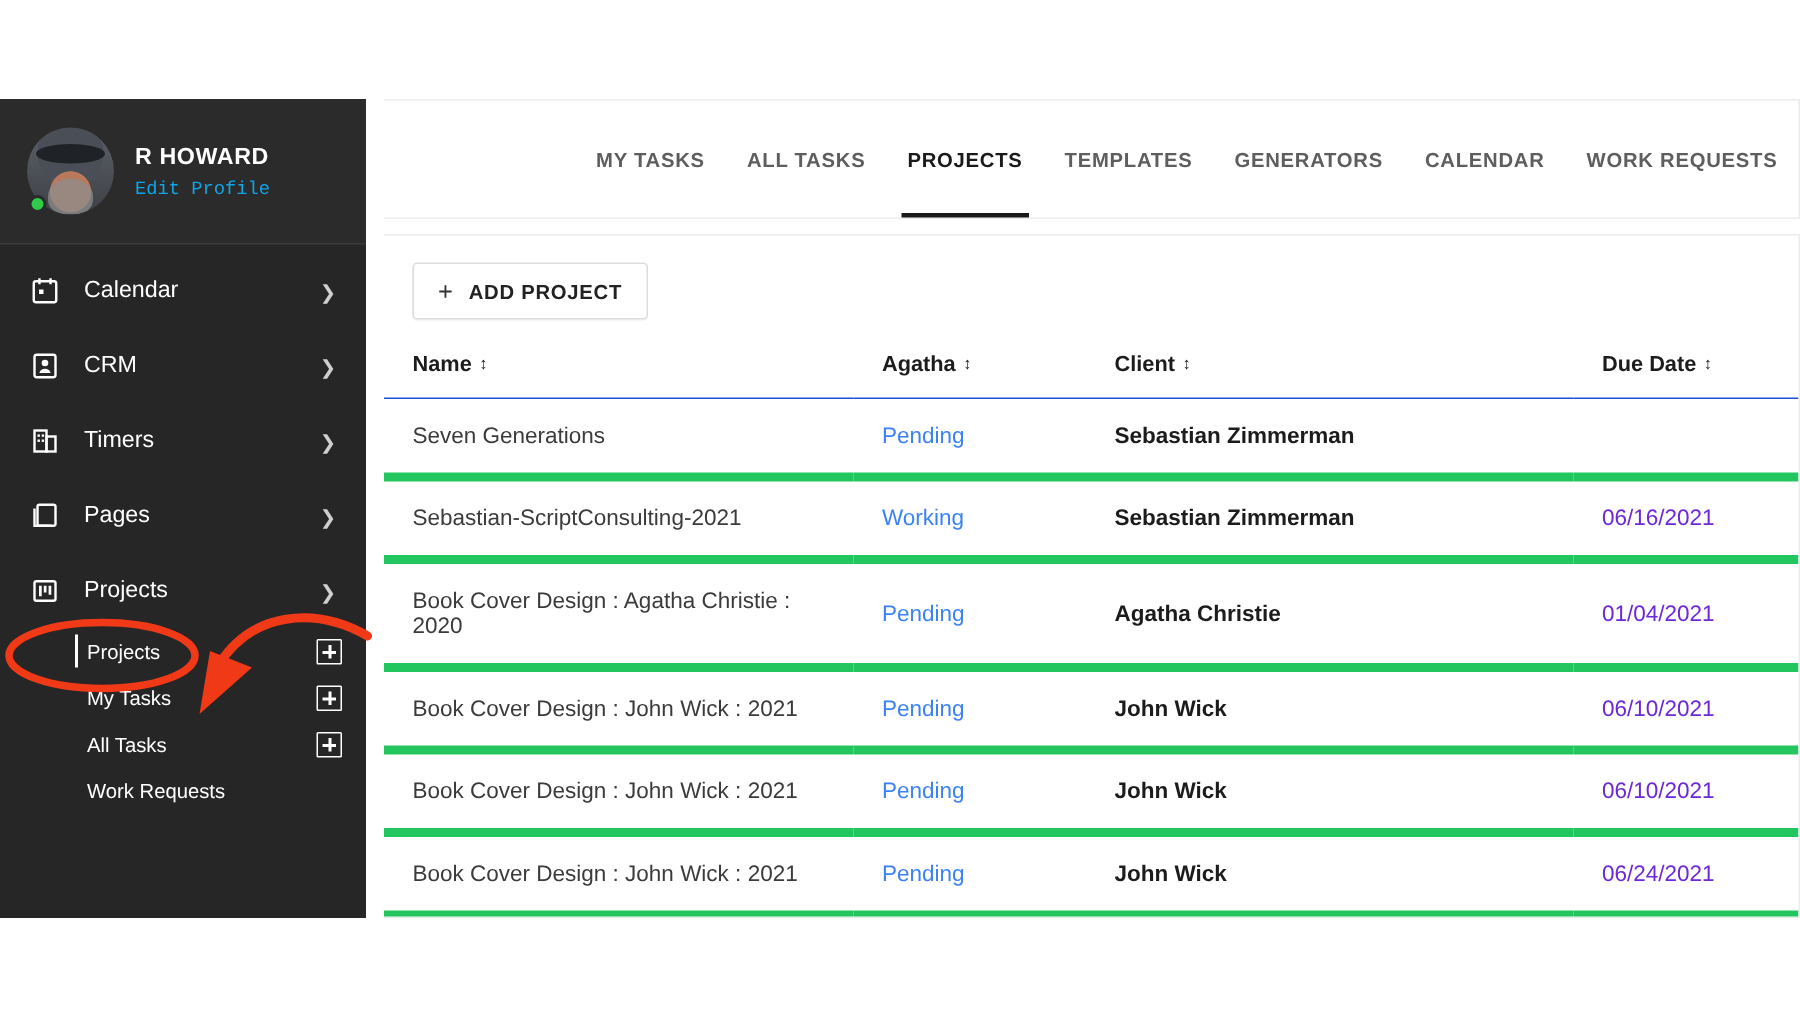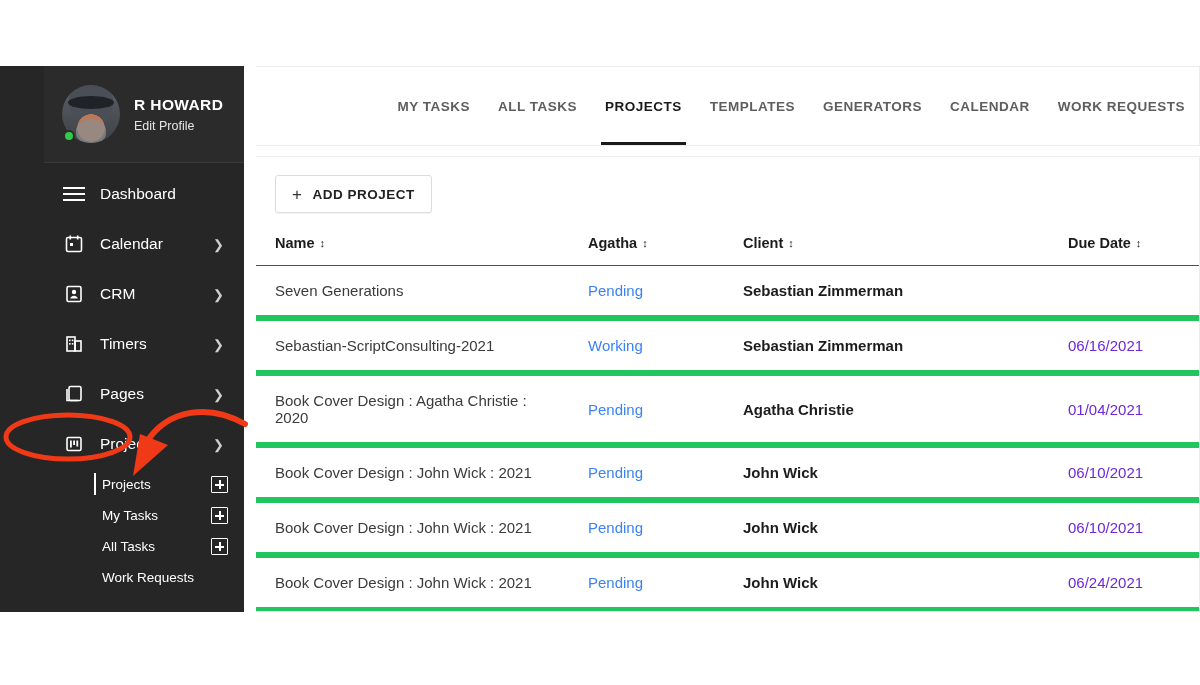--- a/index.html
+++ b/index.html
@@ -18,21 +18,20 @@
   }
 
   
   .sidebar {
     position: absolute;
     left: 0; top: 66px;
     width: 244px; height: 546px;
     background: #262626;
     color: #ffffff;
     overflow: hidden;
-    padding-left: 44px;
   }
   .profile {
     display: flex;
     align-items: center;
     height: 97px;
     padding: 0 18px;
     background: #2b2b2b;
     border-bottom: 1px solid #3a3a3a;
   }
   .avatar-wrap {
@@ -80,22 +79,23 @@
   .profile-text { margin-left: 14px; }
   .profile-name {
     font-size: 15.5px;
     font-weight: bold;
     letter-spacing: .4px;
     color: #ffffff;
     line-height: 1.3;
   }
   .profile-edit {
     font-size: 12.5px;
-    color: #e5e5e5;
+    color: #0ea5e9;
     margin-top: 3px;
+    font-family: Liberation Mono, monospace;
   }
 
   .nav { padding-top: 6px; }
   .nav-item {
     display: flex;
     align-items: center;
     height: 50px;
     padding: 0 16px 0 18px;
     cursor: pointer;
     position: relative;
@@ -299,30 +299,20 @@
         <span class="status-dot"></span>
       </div>
       <div class="profile-text">
         <div class="profile-name">R HOWARD</div>
         <div class="profile-edit">Edit Profile</div>
       </div>
     </div>
 
     <nav class="nav">
 
-      <div class="nav-item">
-        <span class="ic">
-          <svg width="22" height="16" viewBox="0 0 22 16" aria-hidden="true">
-            <rect x="0" y="1" width="22" height="2" fill="#fff"></rect>
-            <rect x="0" y="7" width="22" height="2" fill="#fff"></rect>
-            <rect x="0" y="13" width="22" height="2" fill="#fff"></rect>
-          </svg>
-        </span>
-        <span class="label">Dashboard</span>
-      </div>
 
       <div class="nav-item">
         <span class="ic">
           <svg width="20" height="20" viewBox="0 0 20 20" aria-hidden="true">
             <rect x="2.5" y="3.5" width="15" height="14" rx="1.5" fill="none" stroke="#fff" stroke-width="1.6"></rect>
             <rect x="5.5" y="1.5" width="1.6" height="4" fill="#fff"></rect>
             <rect x="12.9" y="1.5" width="1.6" height="4" fill="#fff"></rect>
             <rect x="6" y="9" width="3" height="3" fill="#fff"></rect>
           </svg>
         </span>

